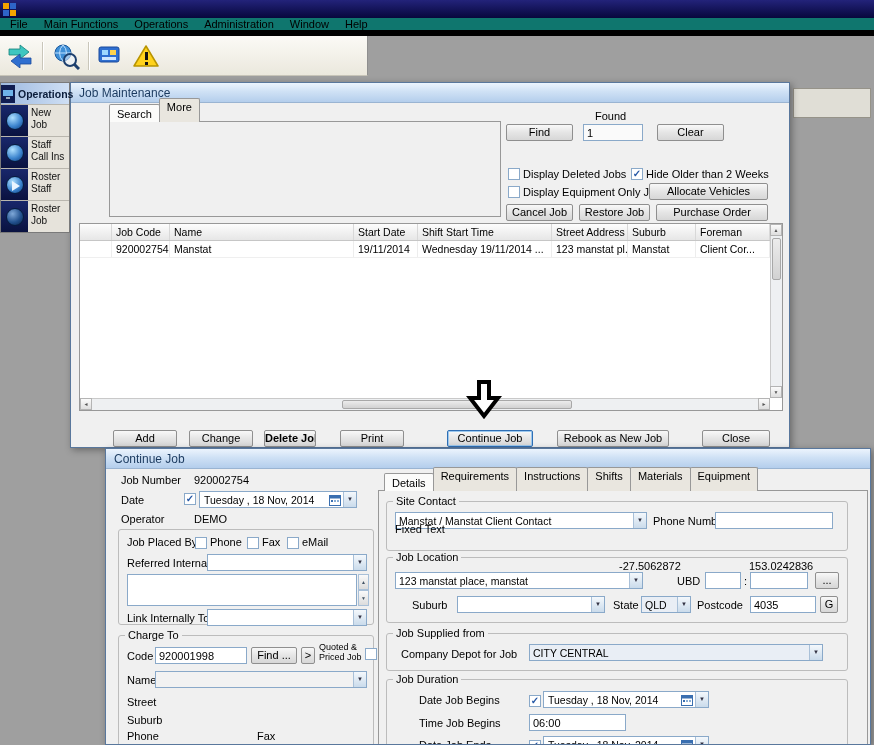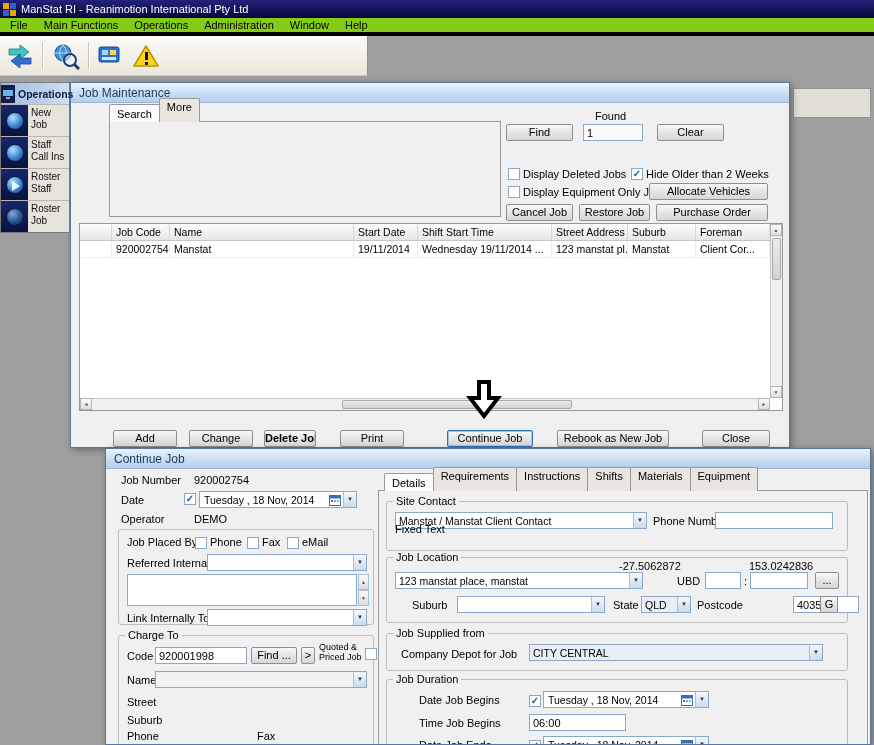--- a/index.html
+++ b/index.html
@@ -5,21 +5,21 @@
   * { margin:0; padding:0; box-sizing:border-box; }
   html,body { width:874px; height:745px; }
   body { position:relative; overflow:hidden; background:#9f9f9f;
          font-family:"Liberation Sans", sans-serif; font-size:11px; color:#000; }
 
   
   .titlebar { position:absolute; left:0; top:0; width:874px; height:18px;
               background:linear-gradient(#23237a,#07073c); color:#fff;
               display:flex; align-items:center; gap:5px; padding-left:3px; font-size:11px; }
   .menubar  { position:absolute; left:0; top:18px; width:874px; height:18px;
-              background:#84cc16; border-bottom:4px solid #000000; display:flex; align-items:center; padding-left:2px; }
+              background:#0f766e; border-bottom:6px solid #000000; display:flex; align-items:center; padding-left:2px; }
   .menubar span { padding:2px 8px; white-space:nowrap; }
   .toolbar  { position:absolute; left:0; top:36px; width:368px; height:40px;
               background:linear-gradient(#fbfaf6,#ebe8dd); border-right:1px solid #8f8f8f; border-bottom:1px solid #c7c4b8; }
   .tico { position:absolute; top:5px; width:32px; height:30px; display:flex; align-items:center; justify-content:center; }
   .tsep { position:absolute; top:6px; width:2px; height:28px; border-left:1px solid #c9c6ba; border-right:1px solid #ffffff; }
 
   
   .lbl { position:absolute; white-space:nowrap; }
   .val { position:absolute; white-space:nowrap; }
   .tb  { position:absolute; height:17px; border:1px solid #8aa9c9; background:#fff;
@@ -89,21 +89,20 @@
 
 <div class="titlebar">
   <span style="display:inline-flex;">
     <svg width="13" height="13">
         <rect width="6" height="6" fill="#f4a300"></rect>
         <rect x="7" width="6" height="6" fill="#2e64c8"></rect>
         <rect y="7" width="6" height="6" fill="#2e64c8"></rect>
         <rect x="7" y="7" width="6" height="6" fill="#f4a300"></rect>
       </svg>
   </span>
-  <span>ManStat RI - Reanimotion International Pty Ltd</span>
 </div>
 
 <div class="menubar">
   <span>File</span>
   <span>Main Functions</span>
   <span>Operations</span>
   <span>Administration</span>
   <span>Window</span>
   <span>Help</span>
 </div>
@@ -409,21 +408,21 @@
     <span class="combo" style="left:70px; top:38px; width:148px;">
       <span class="ctext"></span>
       <span class="carr">▼</span>
     </span>
     <span class="lbl" style="left:226px; top:41px;">State</span>
     <span class="combo" style="left:254px; top:38px; width:50px; background:#e9eef5;">
       <span class="ctext">QLD</span>
       <span class="carr">▼</span>
     </span>
     <span class="lbl" style="left:310px; top:41px;">Postcode</span>
-    <input class="tb" style="left: 363px; top: 38px; width: 66px; margin-left: 43px;" value="4035">
+    <input class="tb" style="left: 363px; top: 38px; width: 66px;" value="4035">
     <div class="btn" style="left:433px; top:38px; width:18px;">G</div>
   </div>
 
   <div class="grp" style="left:280px; top:184px; width:462px; height:38px; z-index:2;">
     <span class="gtitle">Job Supplied from</span>
     <span class="lbl" style="left:14px; top:14px;">Company Depot for Job</span>
     <span class="combo" style="left:142px; top:10px; width:294px; background:#e9eef5;">
       <span class="ctext">CITY CENTRAL</span>
       <span class="carr">▼</span>
     </span>

